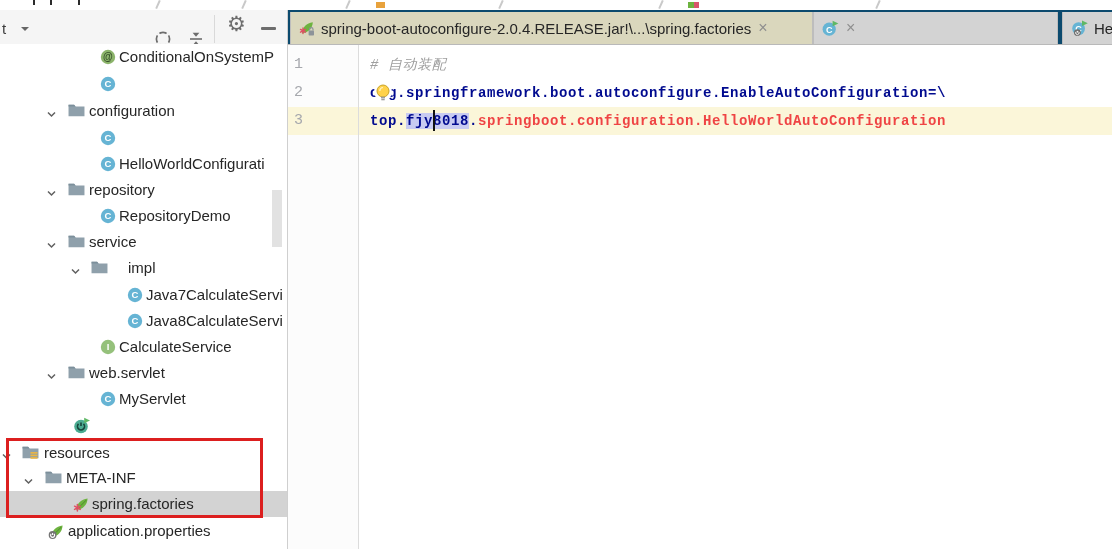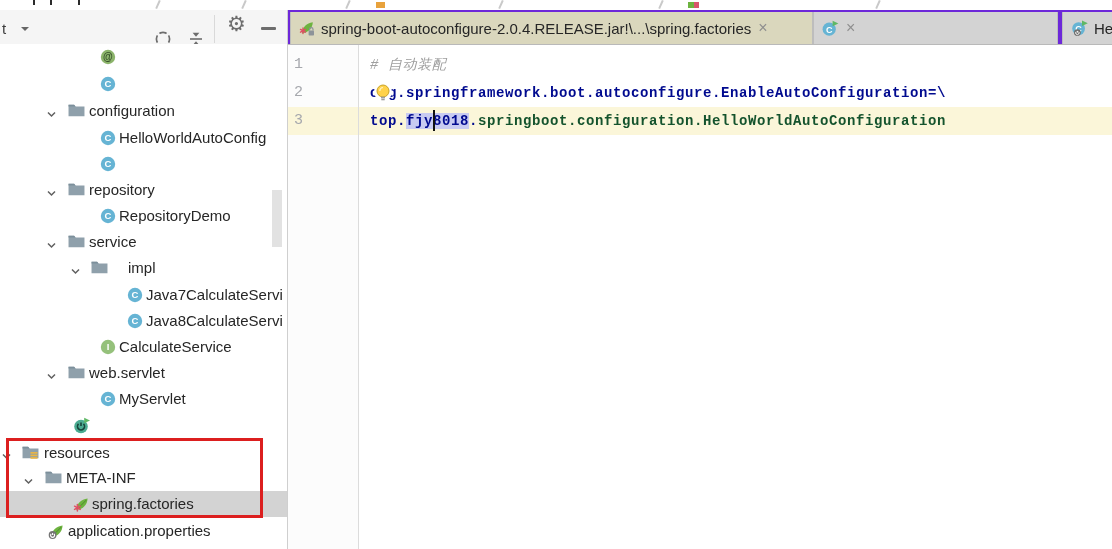--- a/index.html
+++ b/index.html
@@ -26,40 +26,40 @@
   .row{position:absolute;left:0;width:287px;height:26px;overflow:hidden;}
   .row.selected{background:#d3d3d3;}
   .row .chev{position:absolute;top:8px;}
   .row .ticon{position:absolute;top:5px;width:17px;height:16px;}
   .row .tlabel{position:absolute;top:4px;font-size:15px;color:#262626;white-space:nowrap;}
   .tree-scroll-thumb{left:272px;top:190px;width:10px;height:57px;background:#e2e2e2;}
 
   .red-box{left:6px;top:438px;width:257px;height:80px;border:3px solid #dc1f1f;box-sizing:border-box;z-index:30;pointer-events:none;}
 
   
-  .tabbar{left:288px;top:10px;width:824px;height:34px;background:#6d28d9;overflow:hidden;}
+  .tabbar{left:288px;top:10px;width:824px;height:34px;background:#0c4a6e;overflow:hidden;}
   .tabbar-underline{left:288px;top:44px;width:824px;height:1px;background:#b9b9b9;}
   .tab{position:absolute;top:2px;height:32px;display:flex;align-items:center;box-sizing:border-box;
        border-right:1px solid #bdbdbd;border-left:1px solid #bdbdbd;padding:0 6px 0 8px;background:#d3d3d3;}
   .tab.active{background:#dad7bd;}
   .tab .tlbl{font-size:15px;color:#262626;white-space:nowrap;margin-left:5px;}
   .tab .close{font-size:16px;color:#8f8f8f;margin-left:7px;line-height:1;}
 
   
   .editor-bg{left:288px;top:45px;width:824px;height:504px;background:#fff;}
   .gutter-bg{left:288px;top:45px;width:70px;height:504px;background:#fcfcfc;}
   .caret-row{left:288px;top:107px;width:824px;height:28px;background:#fbf6d9;}
   .gutter-sep{left:358px;top:45px;width:1px;height:504px;background:#dcdcdc;}
   .lnum{position:absolute;left:294px;height:28px;line-height:28px;
         font-family:"Liberation Mono",monospace;font-size:15px;color:#a6a8ad;}
   .codeline{position:absolute;left:370px;height:28px;line-height:28px;white-space:pre;
             font-family:"Liberation Mono",monospace;font-weight:bold;font-size:14px;letter-spacing:0.6px;}
   .cmt{color:#9e9e9e;font-style:italic;font-weight:normal;font-family:"Liberation Mono","DejaVu Sans",monospace;}
   .navy{color:#000a8f;}
-  .green{color:#14532d;}
+  .green{color:#ef4444;}
   .occ-hl{background:#c8cbf1;}
   .caret{left:433px;top:110px;width:2px;height:21px;background:#111;z-index:6;}
   .bulb{left:373px;top:83px;width:20px;height:20px;z-index:5;}
 </style>
 </head>
 <body>
 
 <div class="abs top-strip">
   <div class="blackbit" style="left:33px"></div>
   <div class="blackbit" style="left:50px"></div>
@@ -102,20 +102,21 @@
 
 <div class="abs tree"></div>
 
 <div class="abs row" style="top:44px">
   <span class="ticon" style="left:100px">
     <svg width="16" height="16" viewBox="0 0 16 16">
         <circle cx="8" cy="8" r="7.2" fill="#8cb46b"></circle>
         <text x="8" y="11.4" text-anchor="middle" font-family="Liberation Sans" font-size="10" font-weight="bold" fill="#36512a">@</text>
       </svg>
   </span>
+  <span class="tlabel" style="left:119px">ConditionalOnSystemP</span>
 </div>
 
 <div class="abs row" style="top:71px">
   <span class="ticon" style="left:100px">
     <svg width="16" height="16" viewBox="0 0 16 16">
         <circle cx="8" cy="8" r="7.2" fill="#66b4d4"></circle>
         <text x="8" y="11.4" text-anchor="middle" font-family="Liberation Sans" font-size="9.5" font-weight="bold" fill="#fff">C</text>
       </svg>
   </span>
 </div>
@@ -135,30 +136,30 @@
   <span class="tlabel" style="left:89px">configuration</span>
 </div>
 
 <div class="abs row" style="top:125px">
   <span class="ticon" style="left:100px">
     <svg width="16" height="16" viewBox="0 0 16 16">
         <circle cx="8" cy="8" r="7.2" fill="#66b4d4"></circle>
         <text x="8" y="11.4" text-anchor="middle" font-family="Liberation Sans" font-size="9.5" font-weight="bold" fill="#fff">C</text>
       </svg>
   </span>
-  <span class="tlabel" style="left:119px">HelloWorldAutoConfig</span>
 </div>
 
 <div class="abs row" style="top:151px">
   <span class="ticon" style="left:100px">
     <svg width="16" height="16" viewBox="0 0 16 16">
         <circle cx="8" cy="8" r="7.2" fill="#66b4d4"></circle>
         <text x="8" y="11.4" text-anchor="middle" font-family="Liberation Sans" font-size="9.5" font-weight="bold" fill="#fff">C</text>
       </svg>
   </span>
+  <span class="tlabel" style="left:119px">HelloWorldConfigurati</span>
 </div>
 
 <div class="abs row" style="top:177px">
   <span class="chev" style="left:46px">
     <svg width="11" height="11" viewBox="0 0 11 11">
         <path d="M2 3.5 L5.5 7 L9 3.5" fill="none" stroke="#606060" stroke-width="1.5"></path>
       </svg>
   </span>
   <span class="ticon" style="left:68px">
     <svg width="17" height="15" viewBox="0 0 16 14">

